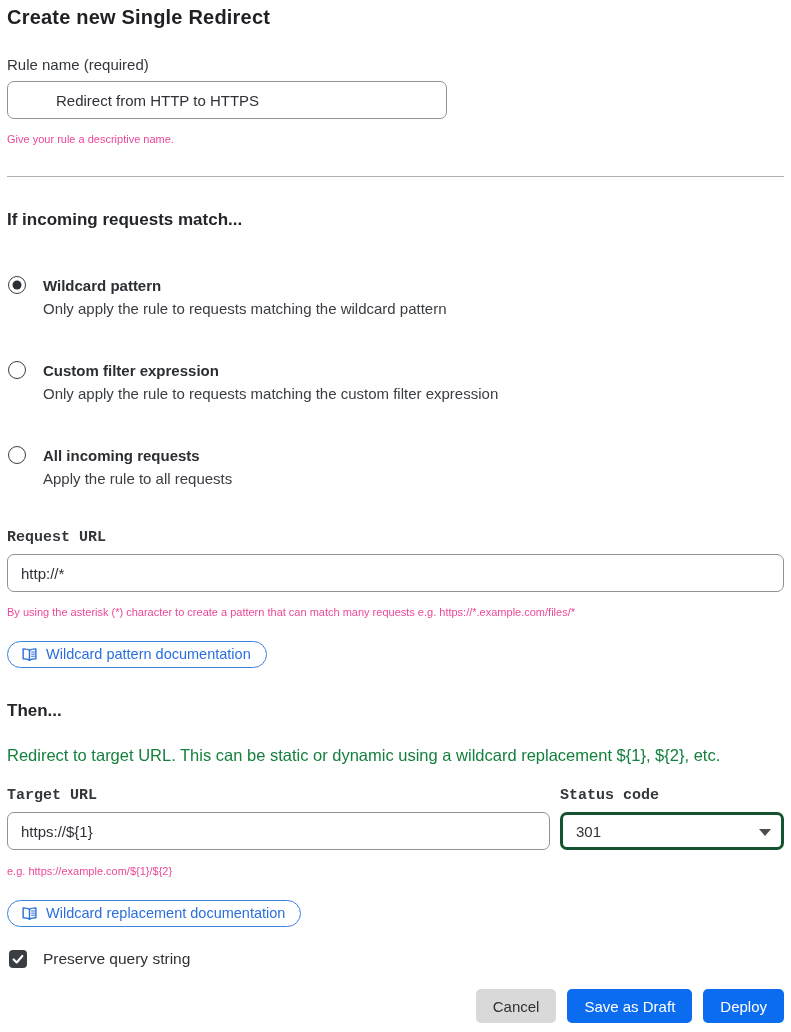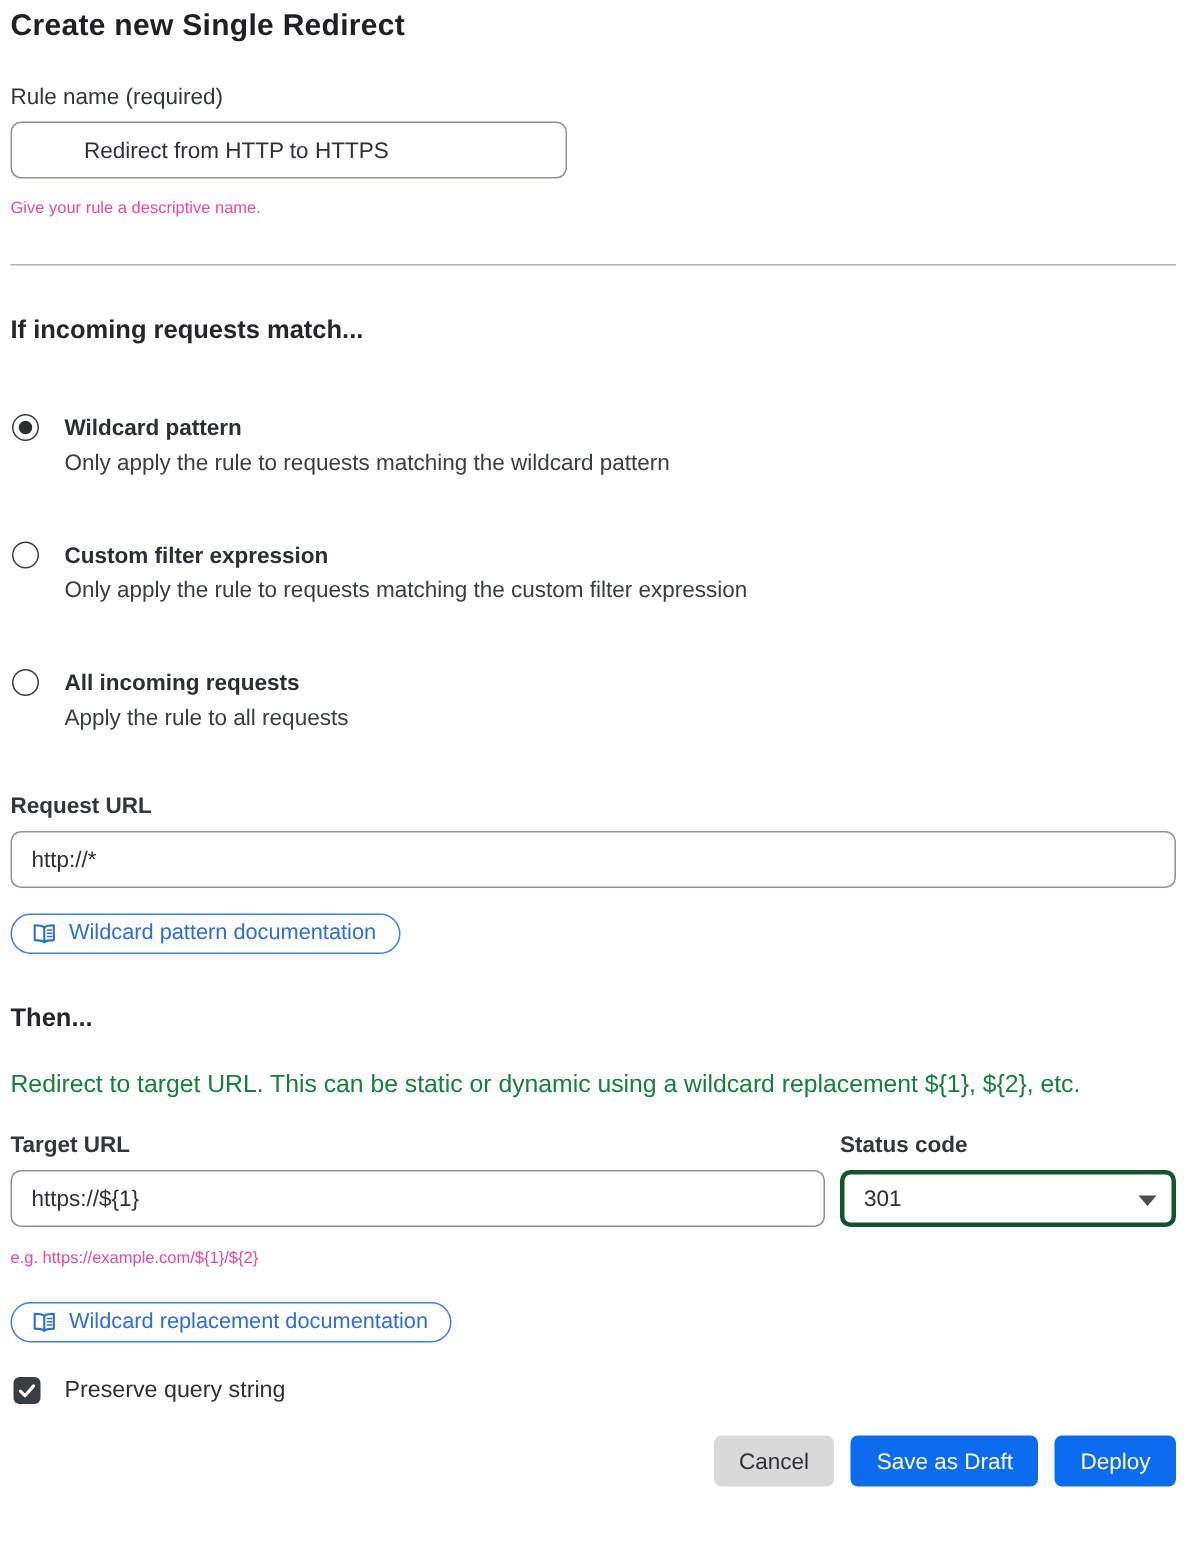--- a/index.html
+++ b/index.html
@@ -11,36 +11,36 @@
     overflow: hidden;
   }
   .page { padding: 6px 7px 0 7px; }
 
   .page-title {
     font-size: 20px; font-weight: 700; color: #1e2023;
     letter-spacing: .2px;
   }
 
   .field-label { font-size: 15px; color: #33363b; margin-top: 27px; }
-  .field-label.bold { font-weight: 700; }
+  .field-label.bold { font-weight: 700; font-family: Liberation Mono, monospace; }
 
   .text-input {
     display: block;
     height: 38px;
     border: 1px solid #8f9299;
     border-radius: 7px;
     padding: 0 13px;
     font-family: "Liberation Sans", sans-serif;
     font-size: 15px;
     color: #2f3136;
     margin-top: 8px;
     background: #fff;
     outline: none;
   }
-  .w-rule { width: 371px; padding-left: 48px; }
+  .w-rule { width: 440px; padding-left: 48px; }
   .w-full { width: 777px; }
 
   .help-text { font-size: 11px; color: #ec4899; margin-top: 8px; line-height: 24px; }
 
   .divider { border: none; border-top: 1px solid #b1b1b1; margin-top: 25px; }
 
   .section-heading { font-size: 17px; font-weight: 700; color: #24262a; }
   .h-match { margin-top: 33px; }
 
   .radio-group { margin-top: 44px; }
@@ -182,20 +182,21 @@
       <span class="radio-texts">
         <div class="radio-label">All incoming requests</div>
         <div class="radio-desc">Apply the rule to all requests</div>
       </span>
     </div>
 
   </div>
 
   <div class="field-label bold request-url-label">Request URL</div>
   <input class="text-input w-full" type="text" value="http://*" style="">
+  <div class="help-text" style="width:760px;">By using the asterisk (*) character to create a pattern that can match many requests e.g. https://*.example.com/files/*</div>
 
   <button class="doc-button">
     <span>
       <svg width="17" height="15" viewBox="0 0 24 20" fill="none" stroke="#2b6fdd" stroke-width="2" stroke-linecap="round" stroke-linejoin="round">
         <path d="M12 4 C10 2.4 6.6 2 3 2 v14 c3.6 0 7 .4 9 2 c2-1.6 5.4-2 9-2 V2 c-3.6 0-7 .4-9 2 z"></path>
         <line x1="12" y1="4" x2="12" y2="18"></line>
         <line x1="15" y1="6.5" x2="19" y2="6.5" stroke-width="1.4"></line>
         <line x1="15" y1="9.5" x2="19" y2="9.5" stroke-width="1.4"></line>
         <line x1="15" y1="12.5" x2="19" y2="12.5" stroke-width="1.4"></line>
       </svg>

